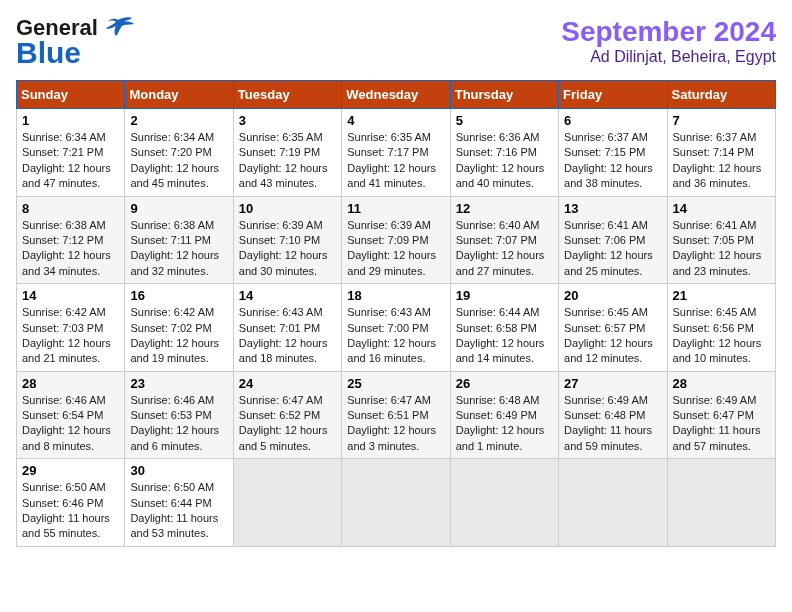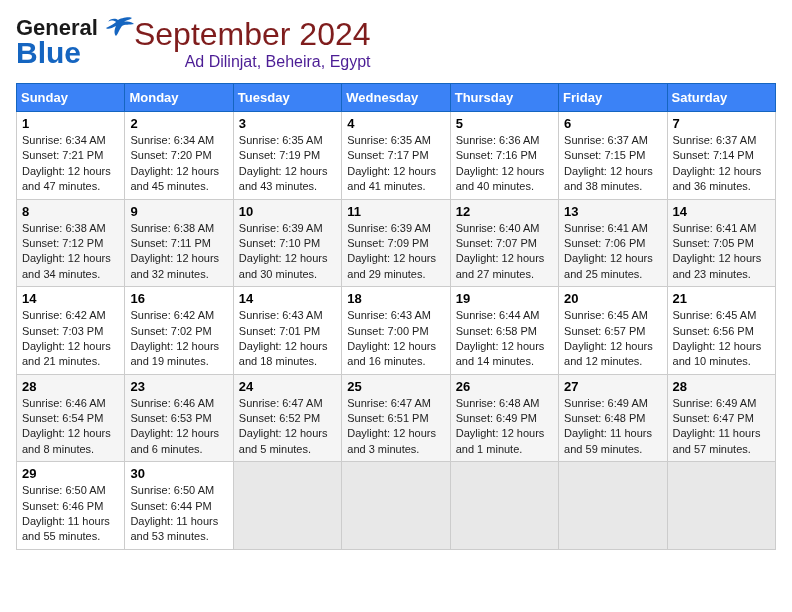--- a/index.html
+++ b/index.html
@@ -5,47 +5,48 @@
     * { box-sizing: border-box; margin: 0; padding: 0; }
     body {
       font-family: Arial, sans-serif;
       background: #fff;
       width: 792px;
       min-height: 612px;
       padding: 16px;
     }
     .header {
       display: flex;
+      justify-content: space-between;
       align-items: flex-start;
       margin-bottom: 12px;
     }
     .logo {
       display: flex;
       flex-direction: column;
       align-items: flex-start;
     }
     .title-block {
       text-align: right;
     }
     .month-title {
-      font-size: 32px;
-      font-weight: normal;
-      color: #7f1d1d;
+      font-size: 28px;
+      font-weight: bold;
+      color: #8b5cf6;
     }
     .subtitle {
       font-size: 16px;
       color: #4c1d95;
     }
     .calendar {
       width: 100%;
       border-collapse: collapse;
       font-size: 11px;
     }
     .calendar th {
-      background: #3b82f6;
+      background: #c2410c;
       color: #fff;
       padding: 6px 4px;
       text-align: left;
       font-size: 13px;
       font-weight: bold;
       border: 1px solid #1565c0;
     }
     .calendar td {
       border: 1px solid #ccc;
       vertical-align: top;

